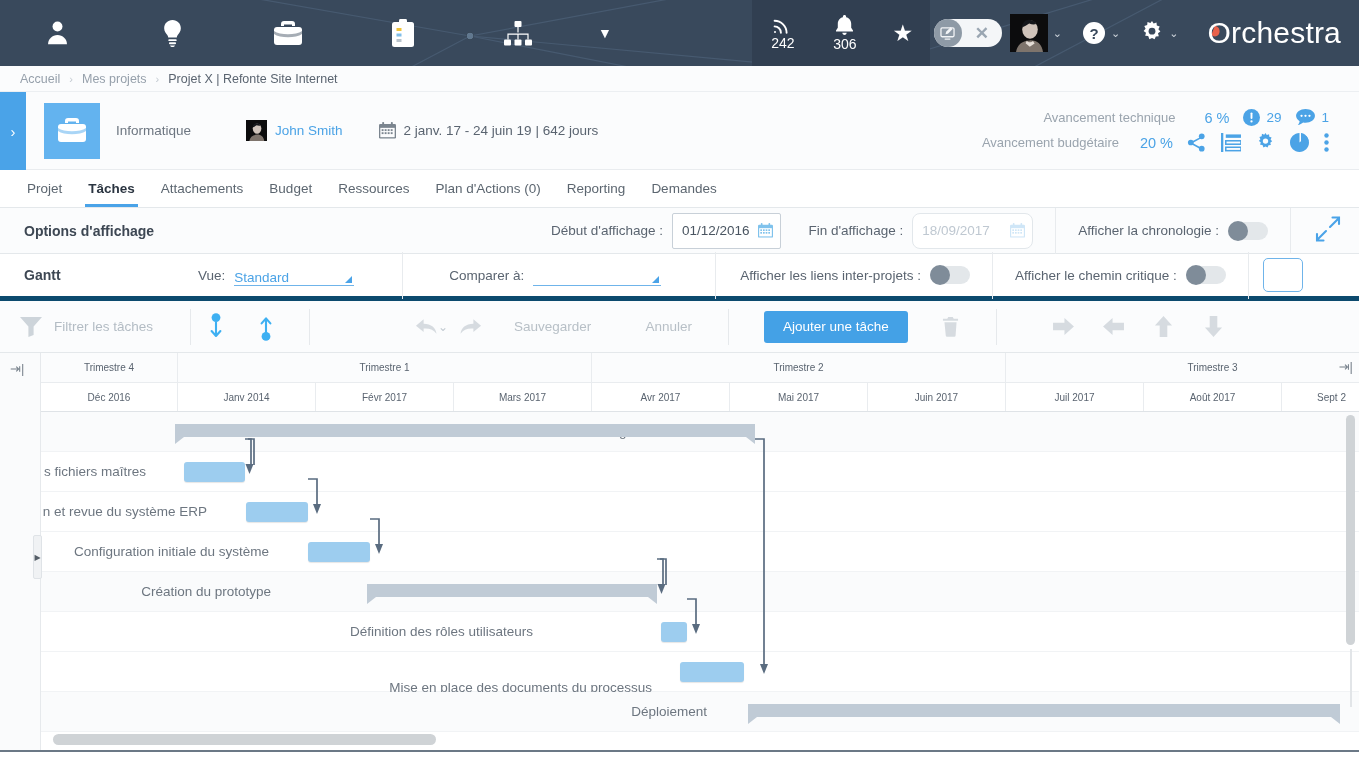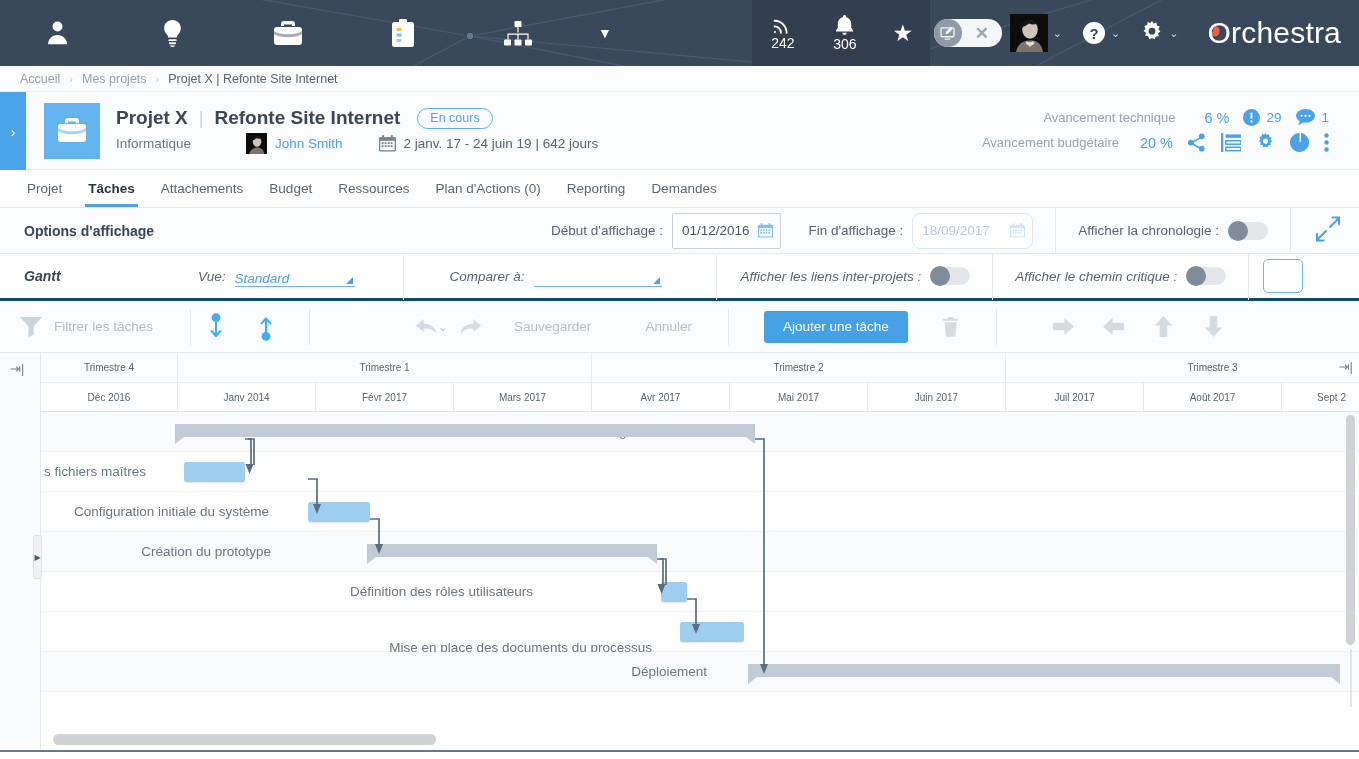--- a/index.html
+++ b/index.html
@@ -145,22 +145,22 @@
     width: 40px; height: 18px; border-radius: 9px; background: #e3e7ea;
     position: relative; flex: none;
   }
   .toggle-sw::after {
     content: ""; position: absolute; left: 0; top: -1px;
     width: 20px; height: 20px; border-radius: 50%; background: #7f8c99;
   }
 
   
   .gbar {
-    height: 47px; background: #ffffff; border-bottom: 3px solid #0c4a6e;
-    display: flex; align-items: center; font-style: italic;
+    height: 47px; background: #ffffff; border-bottom: 5px solid #0c4a6e;
+    display: flex; align-items: center;
   }
   .gbar-title { font-size: 14px; font-weight: bold; color: #3d4753; padding-left: 24px; width: 198px; }
   .sel-lbl { font-size: 13.5px; color: #5a6470; }
   .selbox {
     display: flex; align-items: flex-end; justify-content: space-between;
     border-bottom: 1px solid #6fb4ea; min-width: 120px; height: 21px;
     font-size: 13.5px; color: #4ba3e6; padding-right: 2px;
   }
   .selcaret {
     width: 0; height: 0; border-left: 7px solid transparent;
@@ -396,26 +396,20 @@
 
   <div class="projicon">
     <svg width="30" height="27" viewBox="0 0 30 27" fill="#fff">
       <path d="M11 1h8a3 3 0 0 1 3 3v2h-3V4.4h-8V6h-3V4a3 3 0 0 1 3-3z"></path>
       <rect x="1" y="7" width="28" height="18" rx="3"></rect>
       <path d="M1 11c6 4.4 22 4.4 28 0v3c-6 4.4-22 4.4-28 0z" fill="#63b3ef" opacity=".55"></path>
     </svg>
   </div>
 
   <div class="projinfo">
-    <div class="projline1">
-      <span class="projname">Projet X</span>
-      <span class="vbar">|</span>
-      <span class="projtitle">Refonte Site Internet</span>
-      <span class="statuspill">En cours</span>
-    </div>
     <div class="projline2">
       <span class="projcat">Informatique</span>
       <span class="owner">
         <span class="owner-av">
           <svg width="21" height="21" viewBox="0 0 38 38">
             <rect width="38" height="38" fill="#0c0c0d"></rect>
             <ellipse cx="20" cy="15.5" rx="7.8" ry="9.3" fill="#cfc3ba"></ellipse>
             <path d="M12 13.5c.5-5.5 3.6-8 8.4-7.6 3 .3 5 1.6 5.8 4.2-2.2.6-4.7.4-7-.5-2.4 1.7-4.7 3-7.2 3.9z" fill="#14161a"></path>
             <path d="M6 38c1.2-7 5.6-11.2 13.6-11.6C27 26 32 30.4 33 38z" fill="#7e746c"></path>
           </svg>
@@ -739,20 +733,24 @@
       </div>
 
     <div class="rows" id="rows">
       <div class="grow shaded">
           <span class="glabel" style="right: 725px;">Design</span>
           <div class="bar summary" style="left: 134px; width: 580px;"></div>
         </div>
         <div class="grow">
           <span class="glabel" style="right: 1213px;">s fichiers maîtres</span>
           <div class="bar leaf" style="left: 143px; width: 61px;"></div>
+        </div>
+        <div class="grow">
+          <span class="glabel" style="right: 1152px;">n et revue du système ERP</span>
+          <div class="bar leaf" style="left: 205px; width: 62px;"></div>
         </div>
         <div class="grow">
           <span class="glabel" style="right: 1090px;">Configuration initiale du système</span>
           <div class="bar leaf" style="left: 267px; width: 62px;"></div>
         </div>
         <div class="grow shaded">
           <span class="glabel" style="right: 1088px;">Création du prototype</span>
           <div class="bar summary" style="left: 326px; width: 290px;"></div>
         </div>
         <div class="grow">

